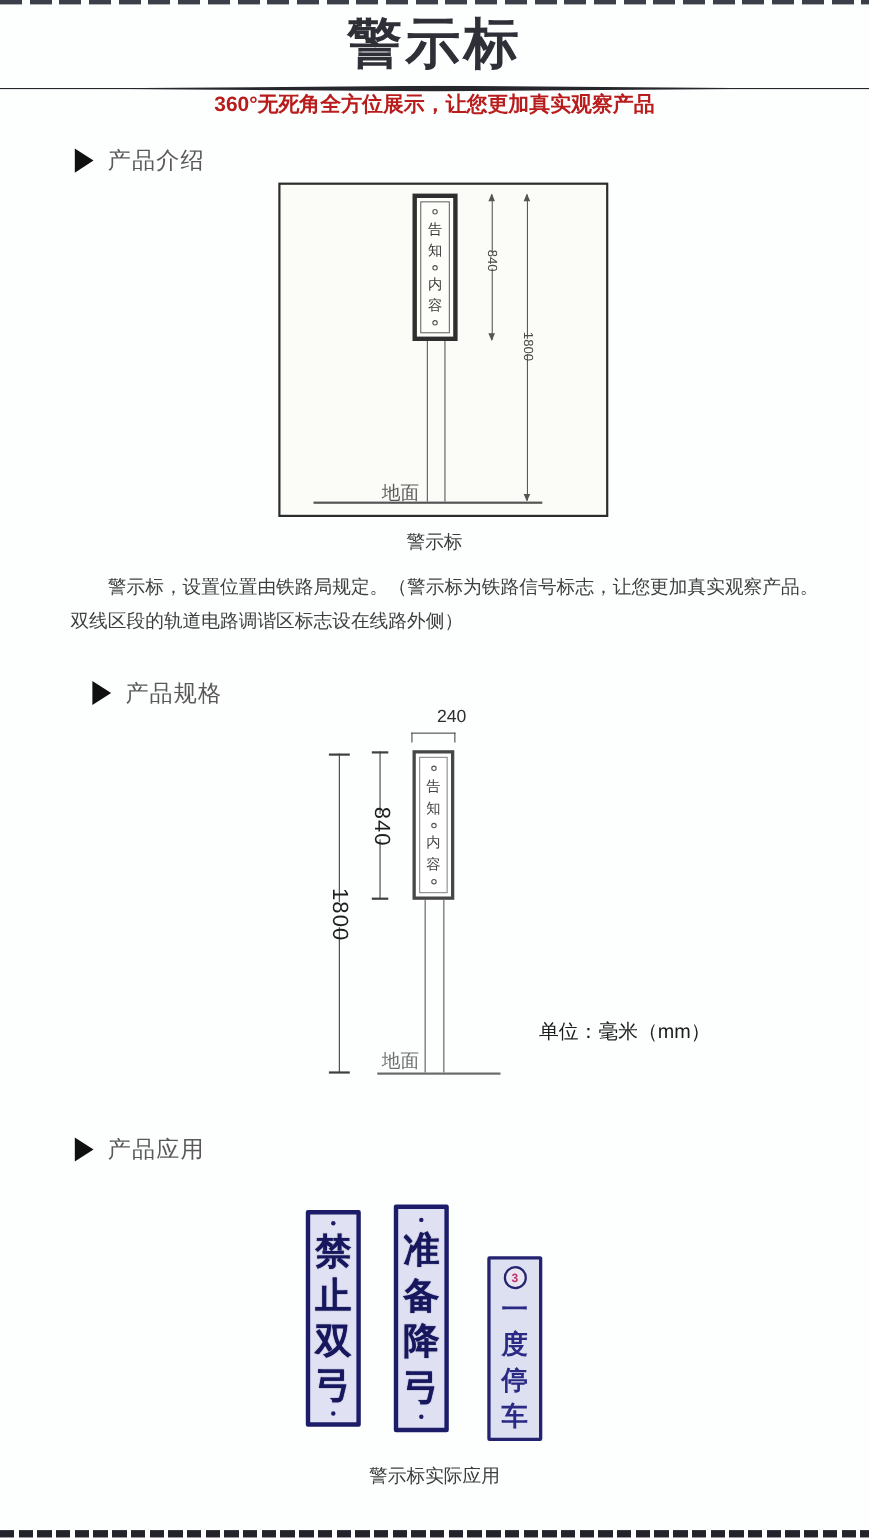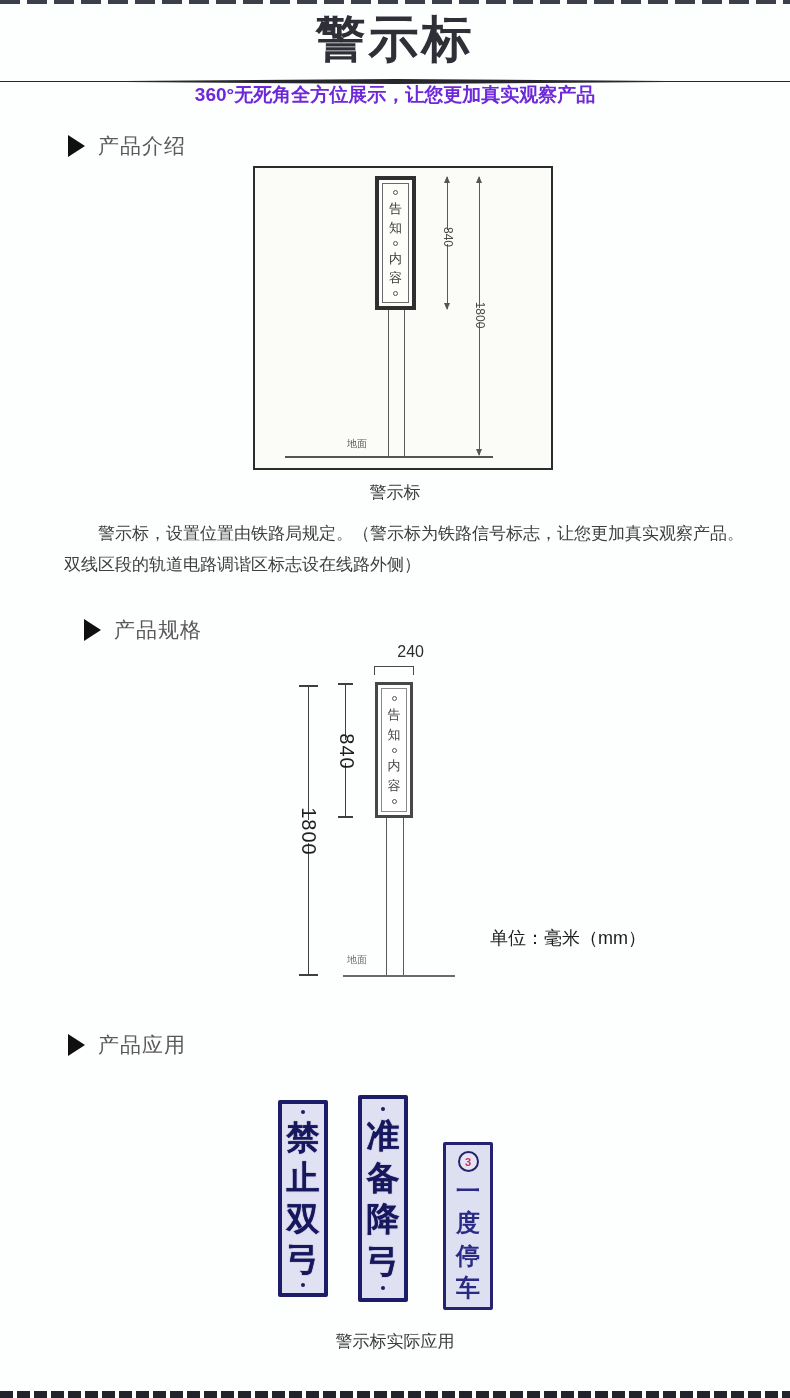--- a/index.html
+++ b/index.html
@@ -7,40 +7,40 @@
   .page{position:relative;width:790px;height:1398px;margin:0 auto;background:#fdfefe;overflow:hidden;}
 
   
   .bar{position:absolute;left:0;width:790px;}
   .bar.top{top:0;height:4px;background:repeating-linear-gradient(90deg,#3a3f49 0 20px,rgba(58,63,73,0) 20px 27px);}
   .bar.bottom{top:1391px;height:7px;background:repeating-linear-gradient(90deg,#23232b 0 13px,rgba(35,35,43,0) 13px 17px);}
 
   
   .title{position:absolute;top:8px;left:0;width:790px;text-align:center;font-size:50px;line-height:62px;font-weight:900;color:#2f2f37;letter-spacing:3px;}
   .divider{position:absolute;top:71px;left:0;width:790px;height:6px;}
-  .subtitle{position:absolute;top:82px;left:0;width:790px;text-align:center;font-size:19px;font-weight:bold;color:#6d28d9;}
+  .subtitle{position:absolute;top:82px;left:0;width:790px;text-align:center;font-size:19px;font-weight:bold;color:#b91c1c;}
 
   
   .sec{position:absolute;left:68px;display:flex;align-items:center;}
   .tri{width:0;height:0;border-top:11px solid transparent;border-bottom:11px solid transparent;border-left:17px solid #101010;}
   .sec-label{margin-left:13px;font-size:21px;color:#5a585b;letter-spacing:1px;}
 
   
   .d1{position:absolute;left:253px;top:166px;width:300px;height:304px;border:2px solid #2c2c2c;background:#fbfbf7;box-sizing:border-box;}
   .d1 *{box-sizing:border-box;}
   .plate1{position:absolute;left:120px;top:8px;width:41px;height:134px;border:4px solid #2f2f2f;background:#fdfdfa;}
   .plate1 .inner{position:absolute;left:3px;right:3px;top:3px;bottom:3px;border:1px solid #6a6a6a;display:flex;flex-direction:column;align-items:center;justify-content:space-evenly;font-size:13px;color:#3a3a3a;line-height:13px;}
   .ring{width:5px;height:5px;border:1px solid #555;border-radius:50%;}
   .vline{position:absolute;width:0;border-left:1px solid #5a5a5a;}
   .arrow-up{position:absolute;width:0;height:0;border-left:3px solid transparent;border-right:3px solid transparent;border-bottom:7px solid #555;}
   .arrow-dn{position:absolute;width:0;height:0;border-left:3px solid transparent;border-right:3px solid transparent;border-top:7px solid #555;}
   .rot{transform:rotate(90deg);transform-origin:center;display:block;text-align:center;}
   .dimlab1{position:absolute;background:#fbfbf7;color:#4a4a4a;font-size:12px;}
   .ground1{position:absolute;left:30px;top:288px;width:208px;border-top:2px solid #555;}
-  .glab{position:absolute;font-size:10px;color:#5a5a5a;}
+  .glab{position:absolute;font-size:17px;color:#5a5a5a;}
 
   .caption{position:absolute;left:0;width:790px;text-align:center;font-size:17px;color:#3c3c3c;}
   .para{position:absolute;left:64px;top:518px;width:684px;font-size:17px;line-height:31px;color:#3e3e3e;text-indent:2em;}
 
   
   .d2{position:absolute;left:280px;top:640px;width:430px;height:345px;}
   .d2 *{box-sizing:border-box;}
   .lab240{position:absolute;left:84px;top:3px;width:60px;text-align:right;font-size:16px;color:#2d2d2d;}
   .brk{position:absolute;border-top:1px solid #4a4a4a;}
   .tick{position:absolute;width:0;border-left:1px solid #4a4a4a;}

